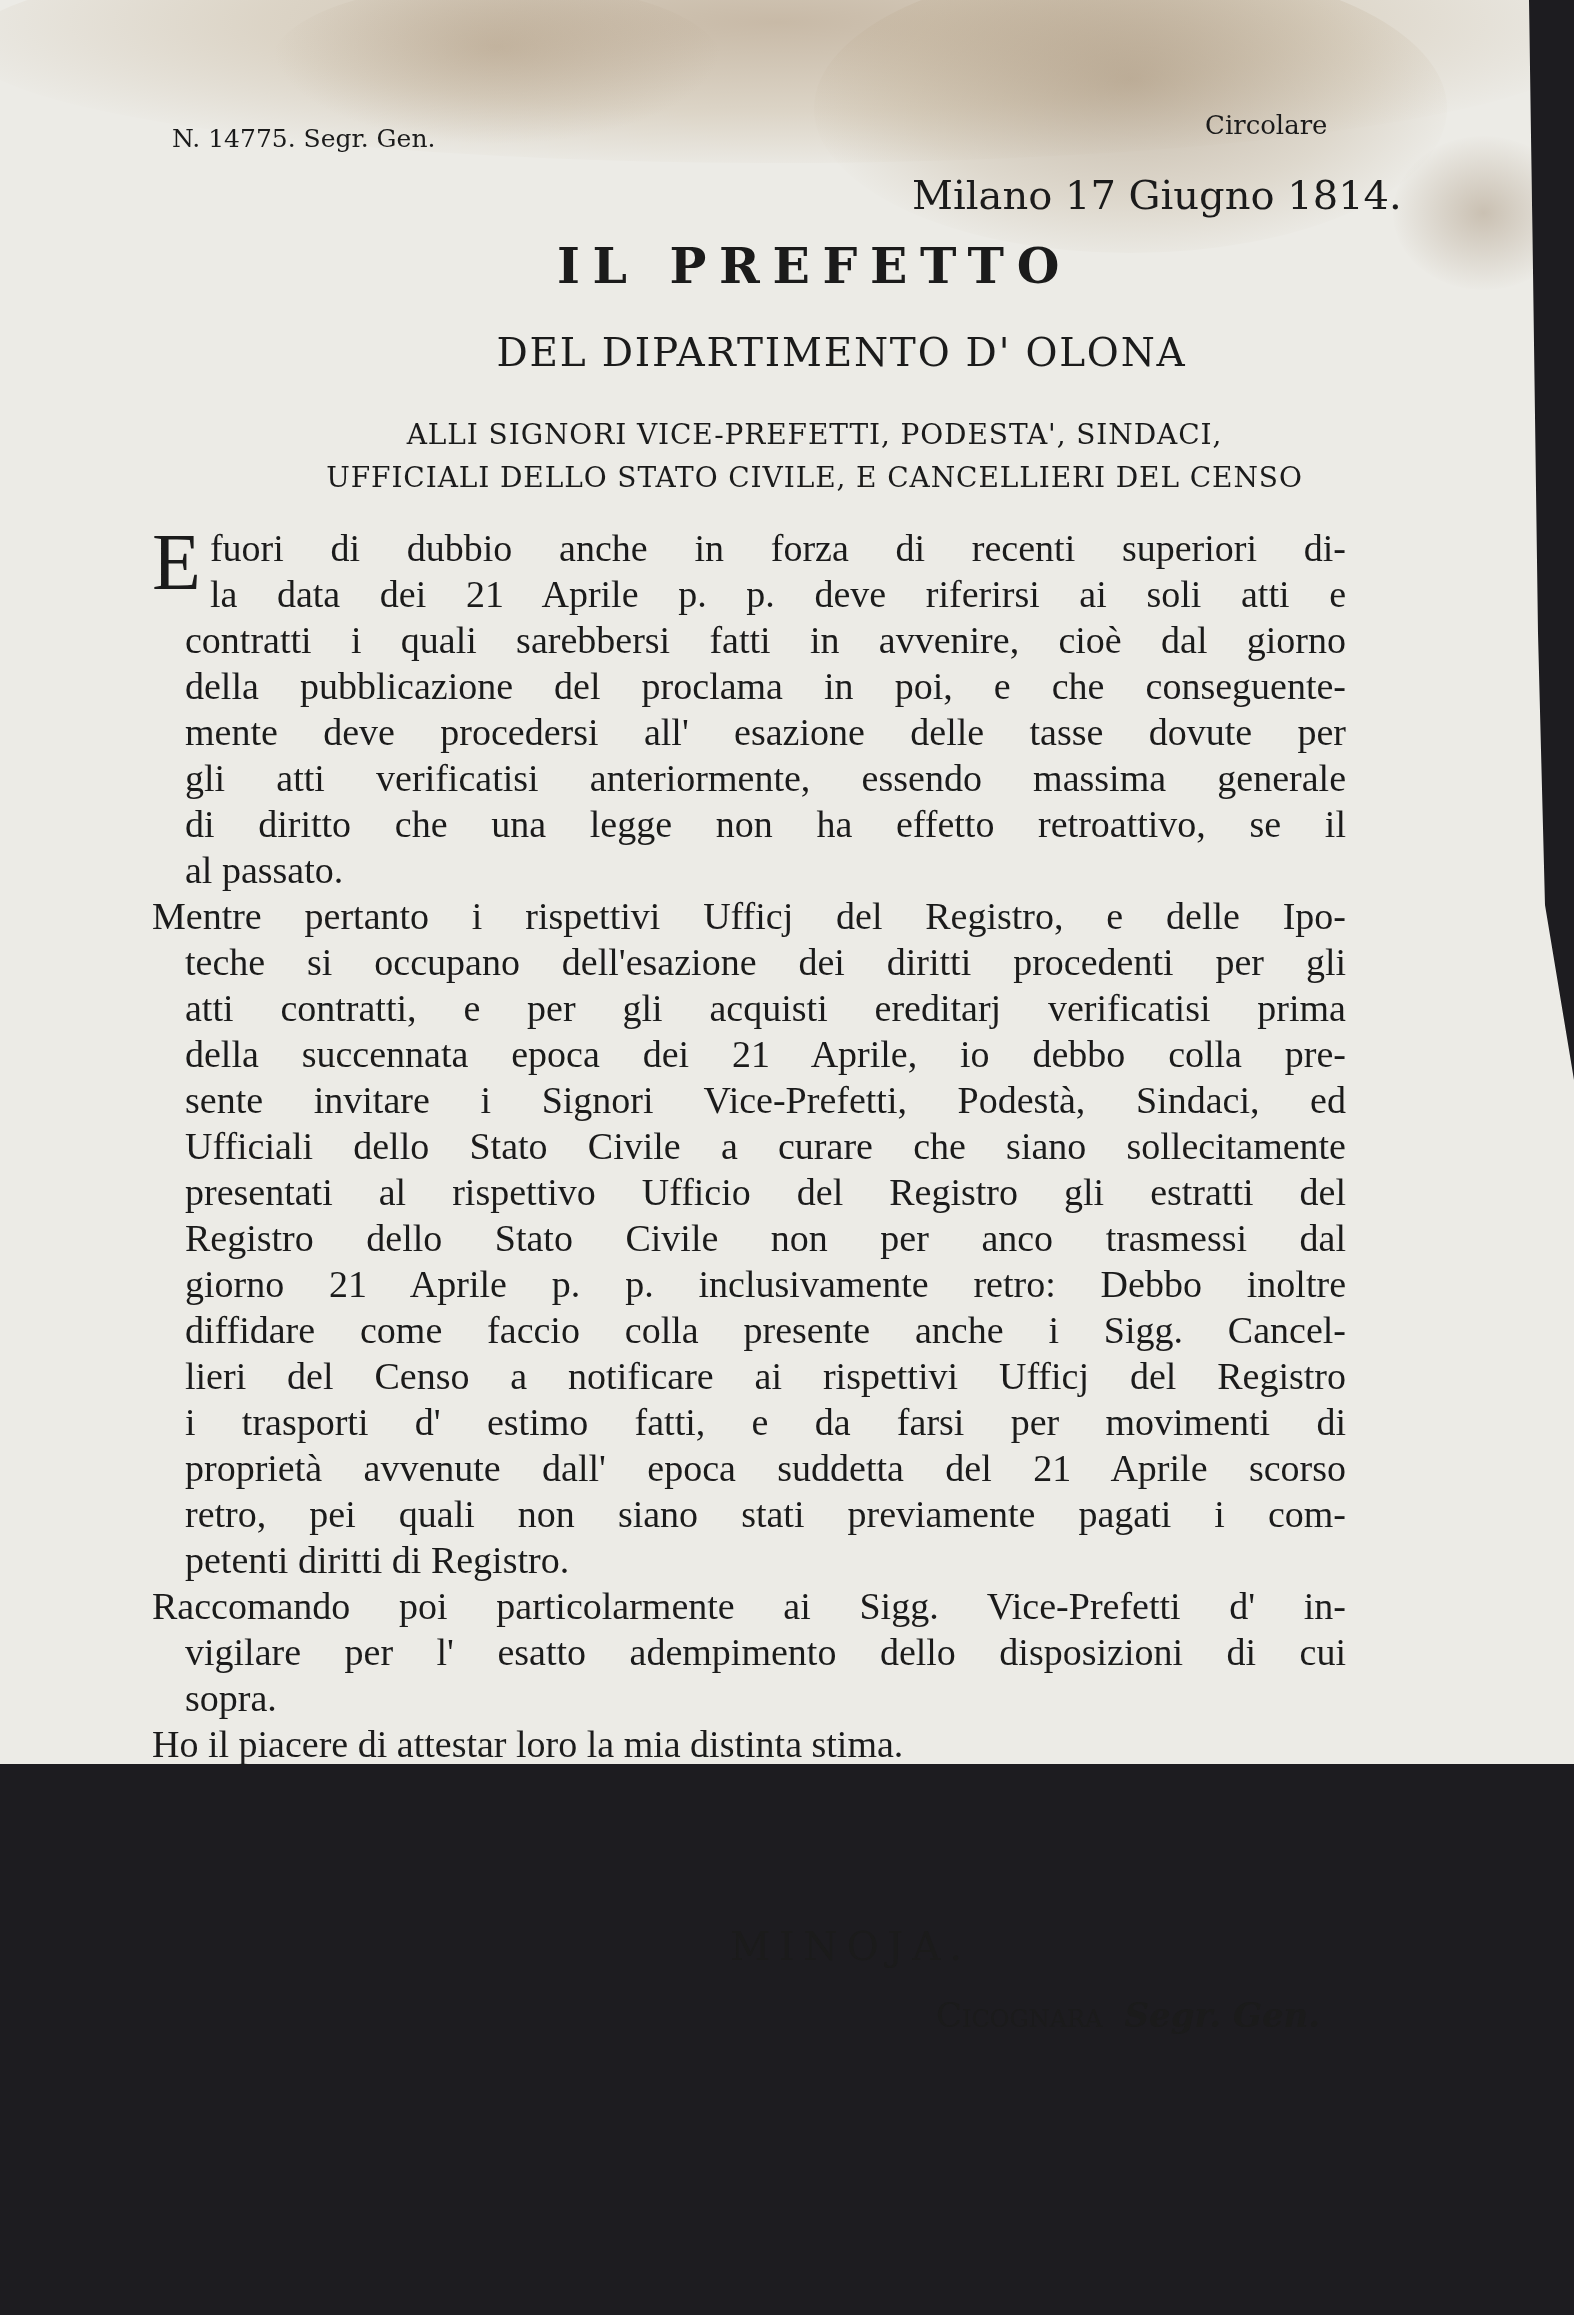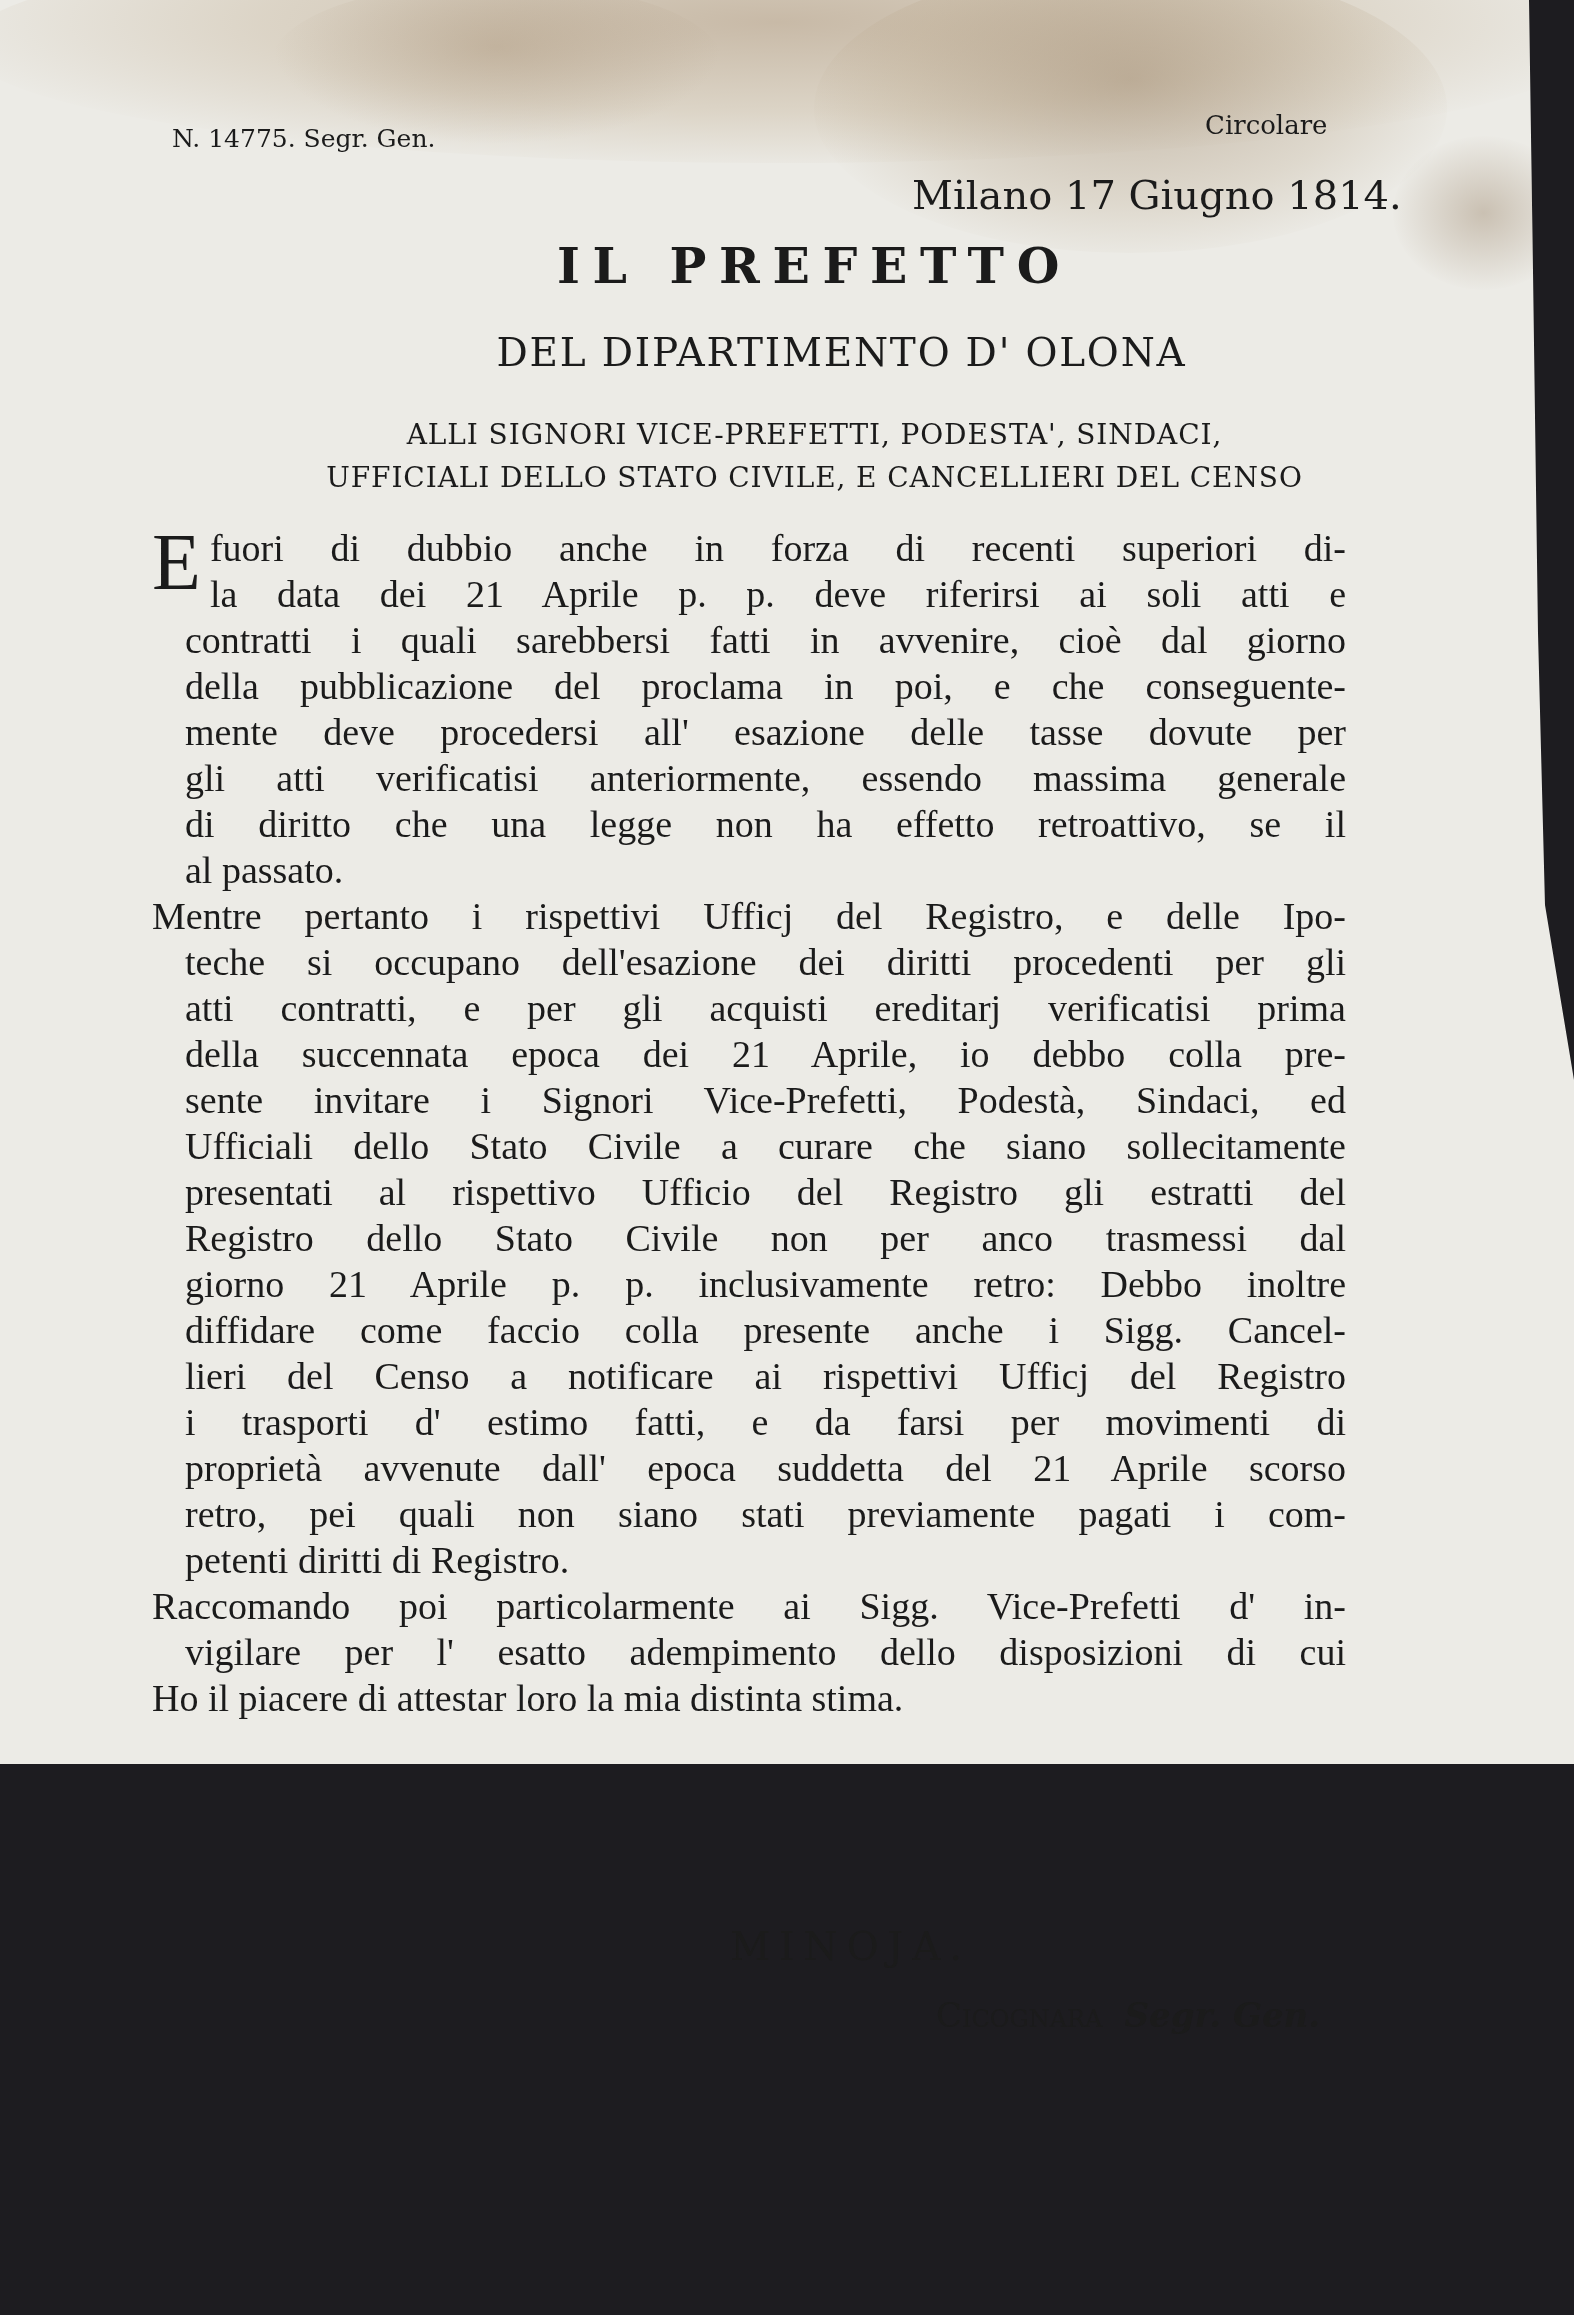--- a/index.html
+++ b/index.html
@@ -186,20 +186,21 @@
       <span class="line">lieri del Censo a notificare ai rispettivi Ufficj del Registro</span>
       <span class="line">i trasporti d' estimo fatti, e da farsi per movimenti di</span>
       <span class="line">proprietà avvenute dall' epoca suddetta del 21 Aprile scorso</span>
       <span class="line">retro, pei quali non siano stati previamente pagati i com-</span>
       <span class="line last">petenti diritti di Registro.</span>
     </div>
 
     <div class="para">
       <span class="line first">Raccomando poi particolarmente ai Sigg. Vice-Prefetti d' in-</span>
       <span class="line">vigilare per l' esatto adempimento dello disposizioni di cui</span>
+      <span class="line last">sopra.</span>
     </div>
 
     <div class="para">
       <span class="line first last">Ho il piacere di attestar loro la mia distinta stima.</span>
     </div>
   </div>
 
   <div class="doc-text signature">MINOJA.</div>
   <div class="doc-text secretary">
     <span class="sc-name">Cicognara</span><span class="sc-title">Segr. Gen.</span>

